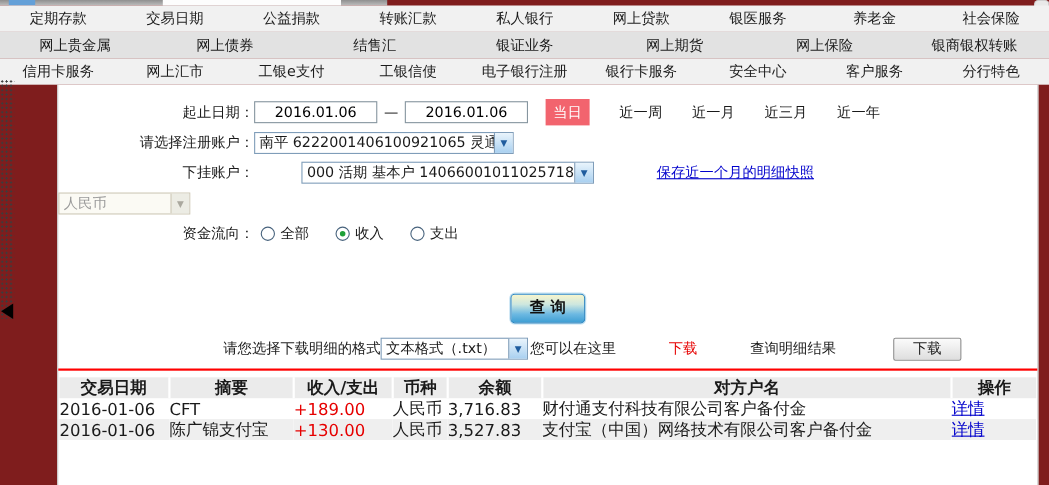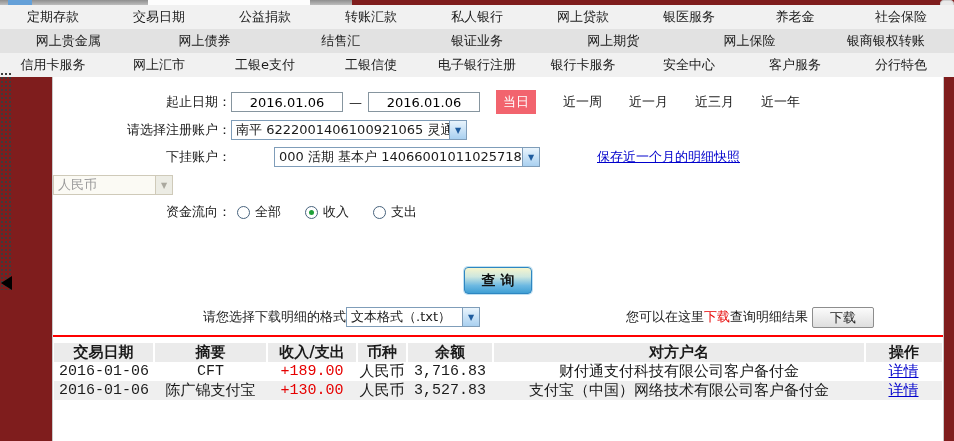--- a/index.html
+++ b/index.html
@@ -66,34 +66,34 @@
 
   .query-btn { position:absolute; top:163px; left:50%; transform:translateX(-50%);
                width:68px; height:27px; border:1px solid #2e86c1; border-radius:4px;
                background:linear-gradient(180deg,#f7f5cd 0%,#cde7df 35%,#6db9e2 70%,#3f9fd4 100%);
                box-shadow:0 0 0 1px #bfe0f2; font-weight:bold; font-size:14px; text-align:center;
                line-height:24px; cursor:pointer; color:#111;margin-top:27px; }
 
   .download-row { position:absolute; top:229px; left:0; width:100%; height:22px;
                   display:flex; align-items:center; }
   .dl-label { margin-left:150px; }
-  .dl-right { margin-left:auto; margin-right:69px; display:flex; align-items:center; }
+  .dl-right { margin-left:auto; margin-right:69px; display:flex; align-items:center;gap:48px; }
   .dl-red { color:#e60000; cursor:pointer; }
   .dl-btn { width:62px; height:21px; margin-left:4px; border:1px solid #8d8d8d; border-radius:2px;
             background:linear-gradient(#fbfbfb,#dedede); text-align:center; line-height:19px;
             cursor:pointer; }
 
   .red-line { position:absolute; top:258px; left:0; width:100%; height:2px; background:#ff0000; }
 
   .result-table { position:absolute; top:266px; left:1px; width:888px; border-collapse:collapse;
                   table-layout:fixed; font-size:15px; }
   .result-table th { background:#ebebeb; font-weight:bold; height:18px; padding:0;
                      border-right:2px solid #fff; text-align:center; }
   .result-table th:last-child { border-right:none; }
-  .result-table td { height:16px; padding:0; text-align:center; white-space:nowrap; overflow:hidden;font-family:Liberation Mono, monospace; }
+  .result-table td { height:16px; padding:0; white-space:nowrap; overflow:hidden; }
   .result-table tr.alt td { background:#efefef; }
   .amount { color:#e60000; }
   .detail-link { color:#0000cc; text-decoration:underline; cursor:pointer; }
 </style>
 </head>
 <body>
 
 <div class="screen">
 
   <div class="chrome-strip"></div>

